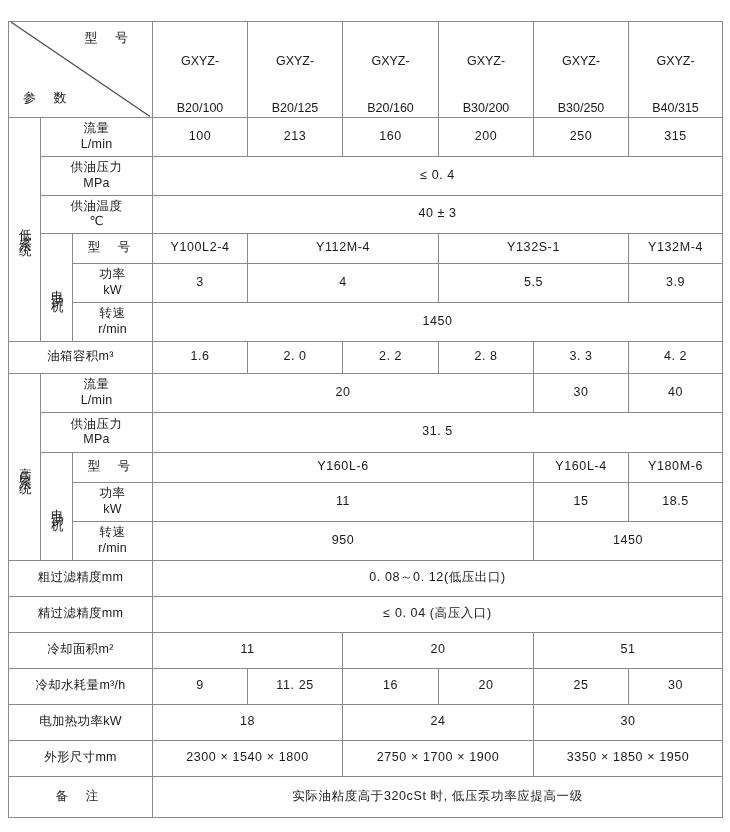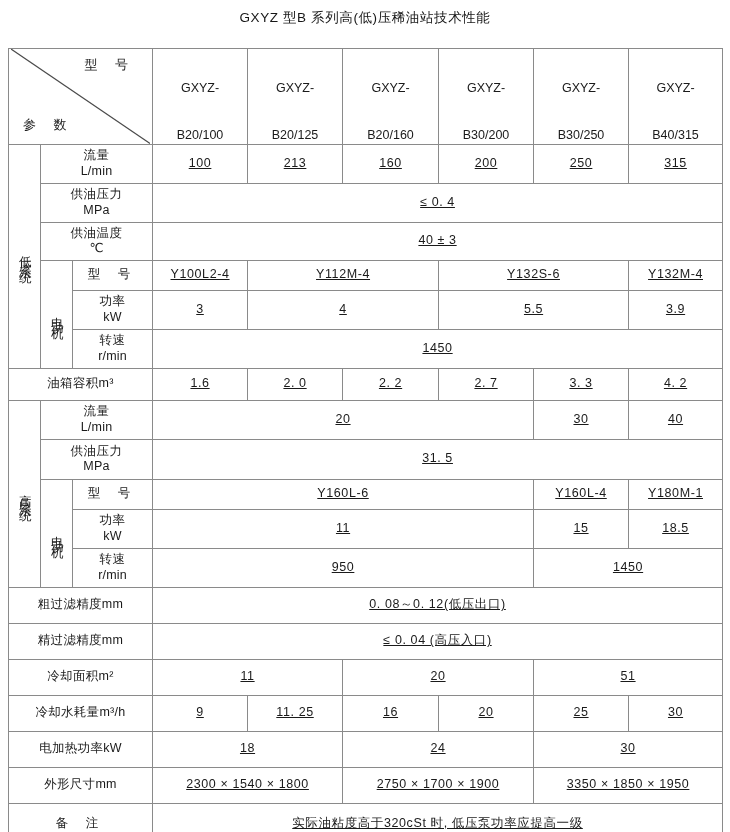--- a/index.html
+++ b/index.html
@@ -119,21 +119,21 @@
 
   
   .two-line .l1, .two-line .l2 { display: block; white-space: nowrap; }
   .two-line .l1 { letter-spacing: 0.5px; }
   .two-line .l2 { letter-spacing: 0.2px; }
 
   td.param { font-size: 12.5px; }
   td.param-wide { font-size: 12.5px; letter-spacing: 0.3px; white-space: nowrap; }
   td.spaced { letter-spacing: 7px; padding-left: 7px; }
 
-  td.val { font-size: 12.5px; letter-spacing: 0.6px; white-space: nowrap; text-decoration: underline; }
+  td.val { font-size: 12.5px; letter-spacing: 0.6px; white-space: nowrap; }
   
   td.val-offset {
     text-align: center;
     padding-right: 322px;
     white-space: nowrap;
   }
   td.val-offset2 {
     text-align: center;
     padding-right: 250px;
     white-space: nowrap;
@@ -147,21 +147,20 @@
     text-align: center;
     padding-right: 62px;
     white-space: nowrap;
   }
 </style>
 </head>
 <body>
 
 <div id="page">
 
-  <div class="doc-title">GXYZ 型B 系列高(低)压稀油站技术性能</div>
 
   <div class="table-wrap">
     <table class="spec">
       <colgroup>
         <col style="width:32px">
         <col style="width:32px">
         <col style="width:80px">
         <col style="width:95px">
         <col style="width:95px">
         <col style="width:96px">
@@ -239,21 +238,21 @@
         <td class="val val-offset" colspan="6">40 ± 3</td>
       </tr>
 
       <tr>
         <td class="vert" rowspan="3">
           <span>电动机</span>
         </td>
         <td class="param spaced" style="height:29px">型 号</td>
         <td class="val">Y100L2-4</td>
         <td class="val" colspan="2">Y112M-4</td>
-        <td class="val" colspan="2">Y132S-6</td>
+        <td class="val" colspan="2">Y132S-1</td>
         <td class="val">Y132M-4</td>
       </tr>
 
       <tr>
         <td class="param two-line" style="height:38px">
           <span class="l1">功率</span>
           <span class="l2">kW</span>
         </td>
         <td class="val">3</td>
         <td class="val" colspan="2">4</td>
@@ -269,21 +268,21 @@
         <td class="val val-offset2" colspan="6">1450</td>
       </tr>
 
       <tr>
         <td class="param-wide sec-top sec-bot" colspan="3" style="height:31px">
           <span>油箱容积m³</span>
         </td>
         <td class="val sec-top sec-bot">1.6</td>
         <td class="val sec-top sec-bot">2. 0</td>
         <td class="val sec-top sec-bot">2. 2</td>
-        <td class="val sec-top sec-bot">2. 7</td>
+        <td class="val sec-top sec-bot">2. 8</td>
         <td class="val sec-top sec-bot">3. 3</td>
         <td class="val sec-top sec-bot">4. 2</td>
       </tr>
 
       <tr>
         <td class="vert" rowspan="5">
           <span>高压系统</span>
         </td>
         <td class="param two-line" colspan="2" style="height:38px">
           <span class="l1">流量</span>
@@ -302,21 +301,21 @@
         <td class="val val-offset3" colspan="6">31. 5</td>
       </tr>
 
       <tr>
         <td class="vert" rowspan="3">
           <span>电动机</span>
         </td>
         <td class="param spaced" style="height:29px">型 号</td>
         <td class="val" colspan="4">Y160L-6</td>
         <td class="val">Y160L-4</td>
-        <td class="val">Y180M-1</td>
+        <td class="val">Y180M-6</td>
       </tr>
 
       <tr>
         <td class="param two-line" style="height:38px">
           <span class="l1">功率</span>
           <span class="l2">kW</span>
         </td>
         <td class="val" colspan="4">11</td>
         <td class="val">15</td>
         <td class="val">18.5</td>

